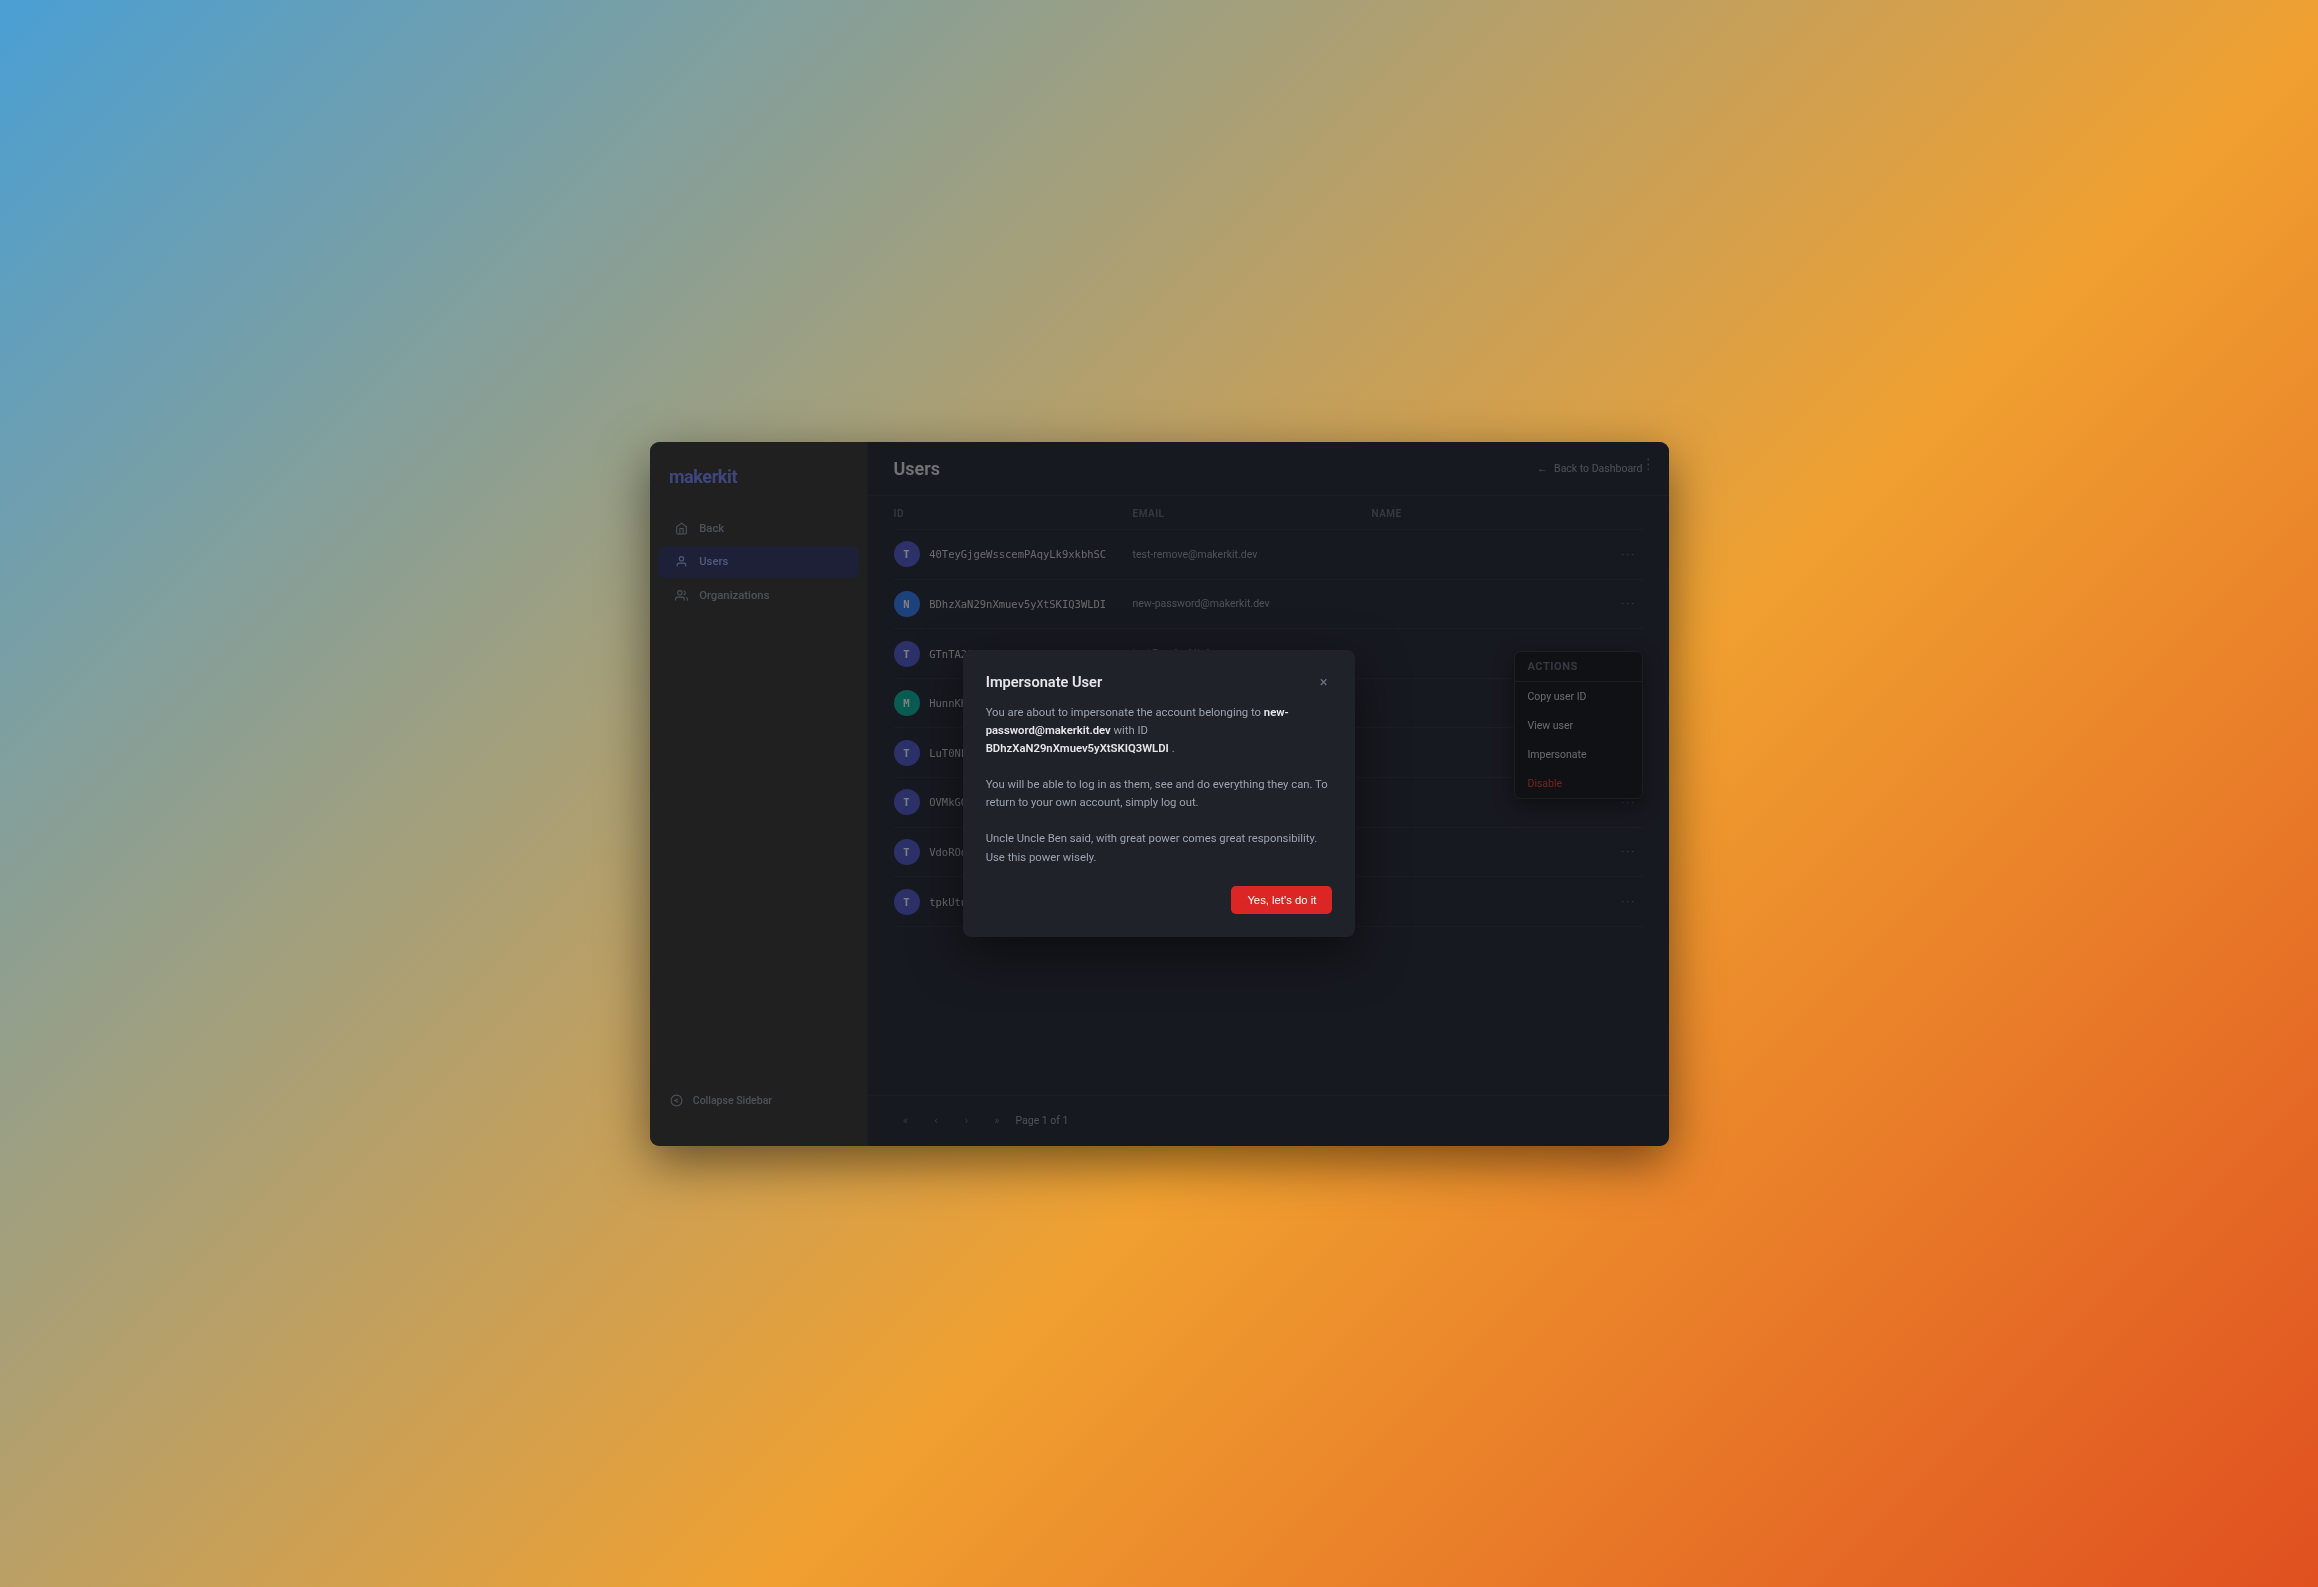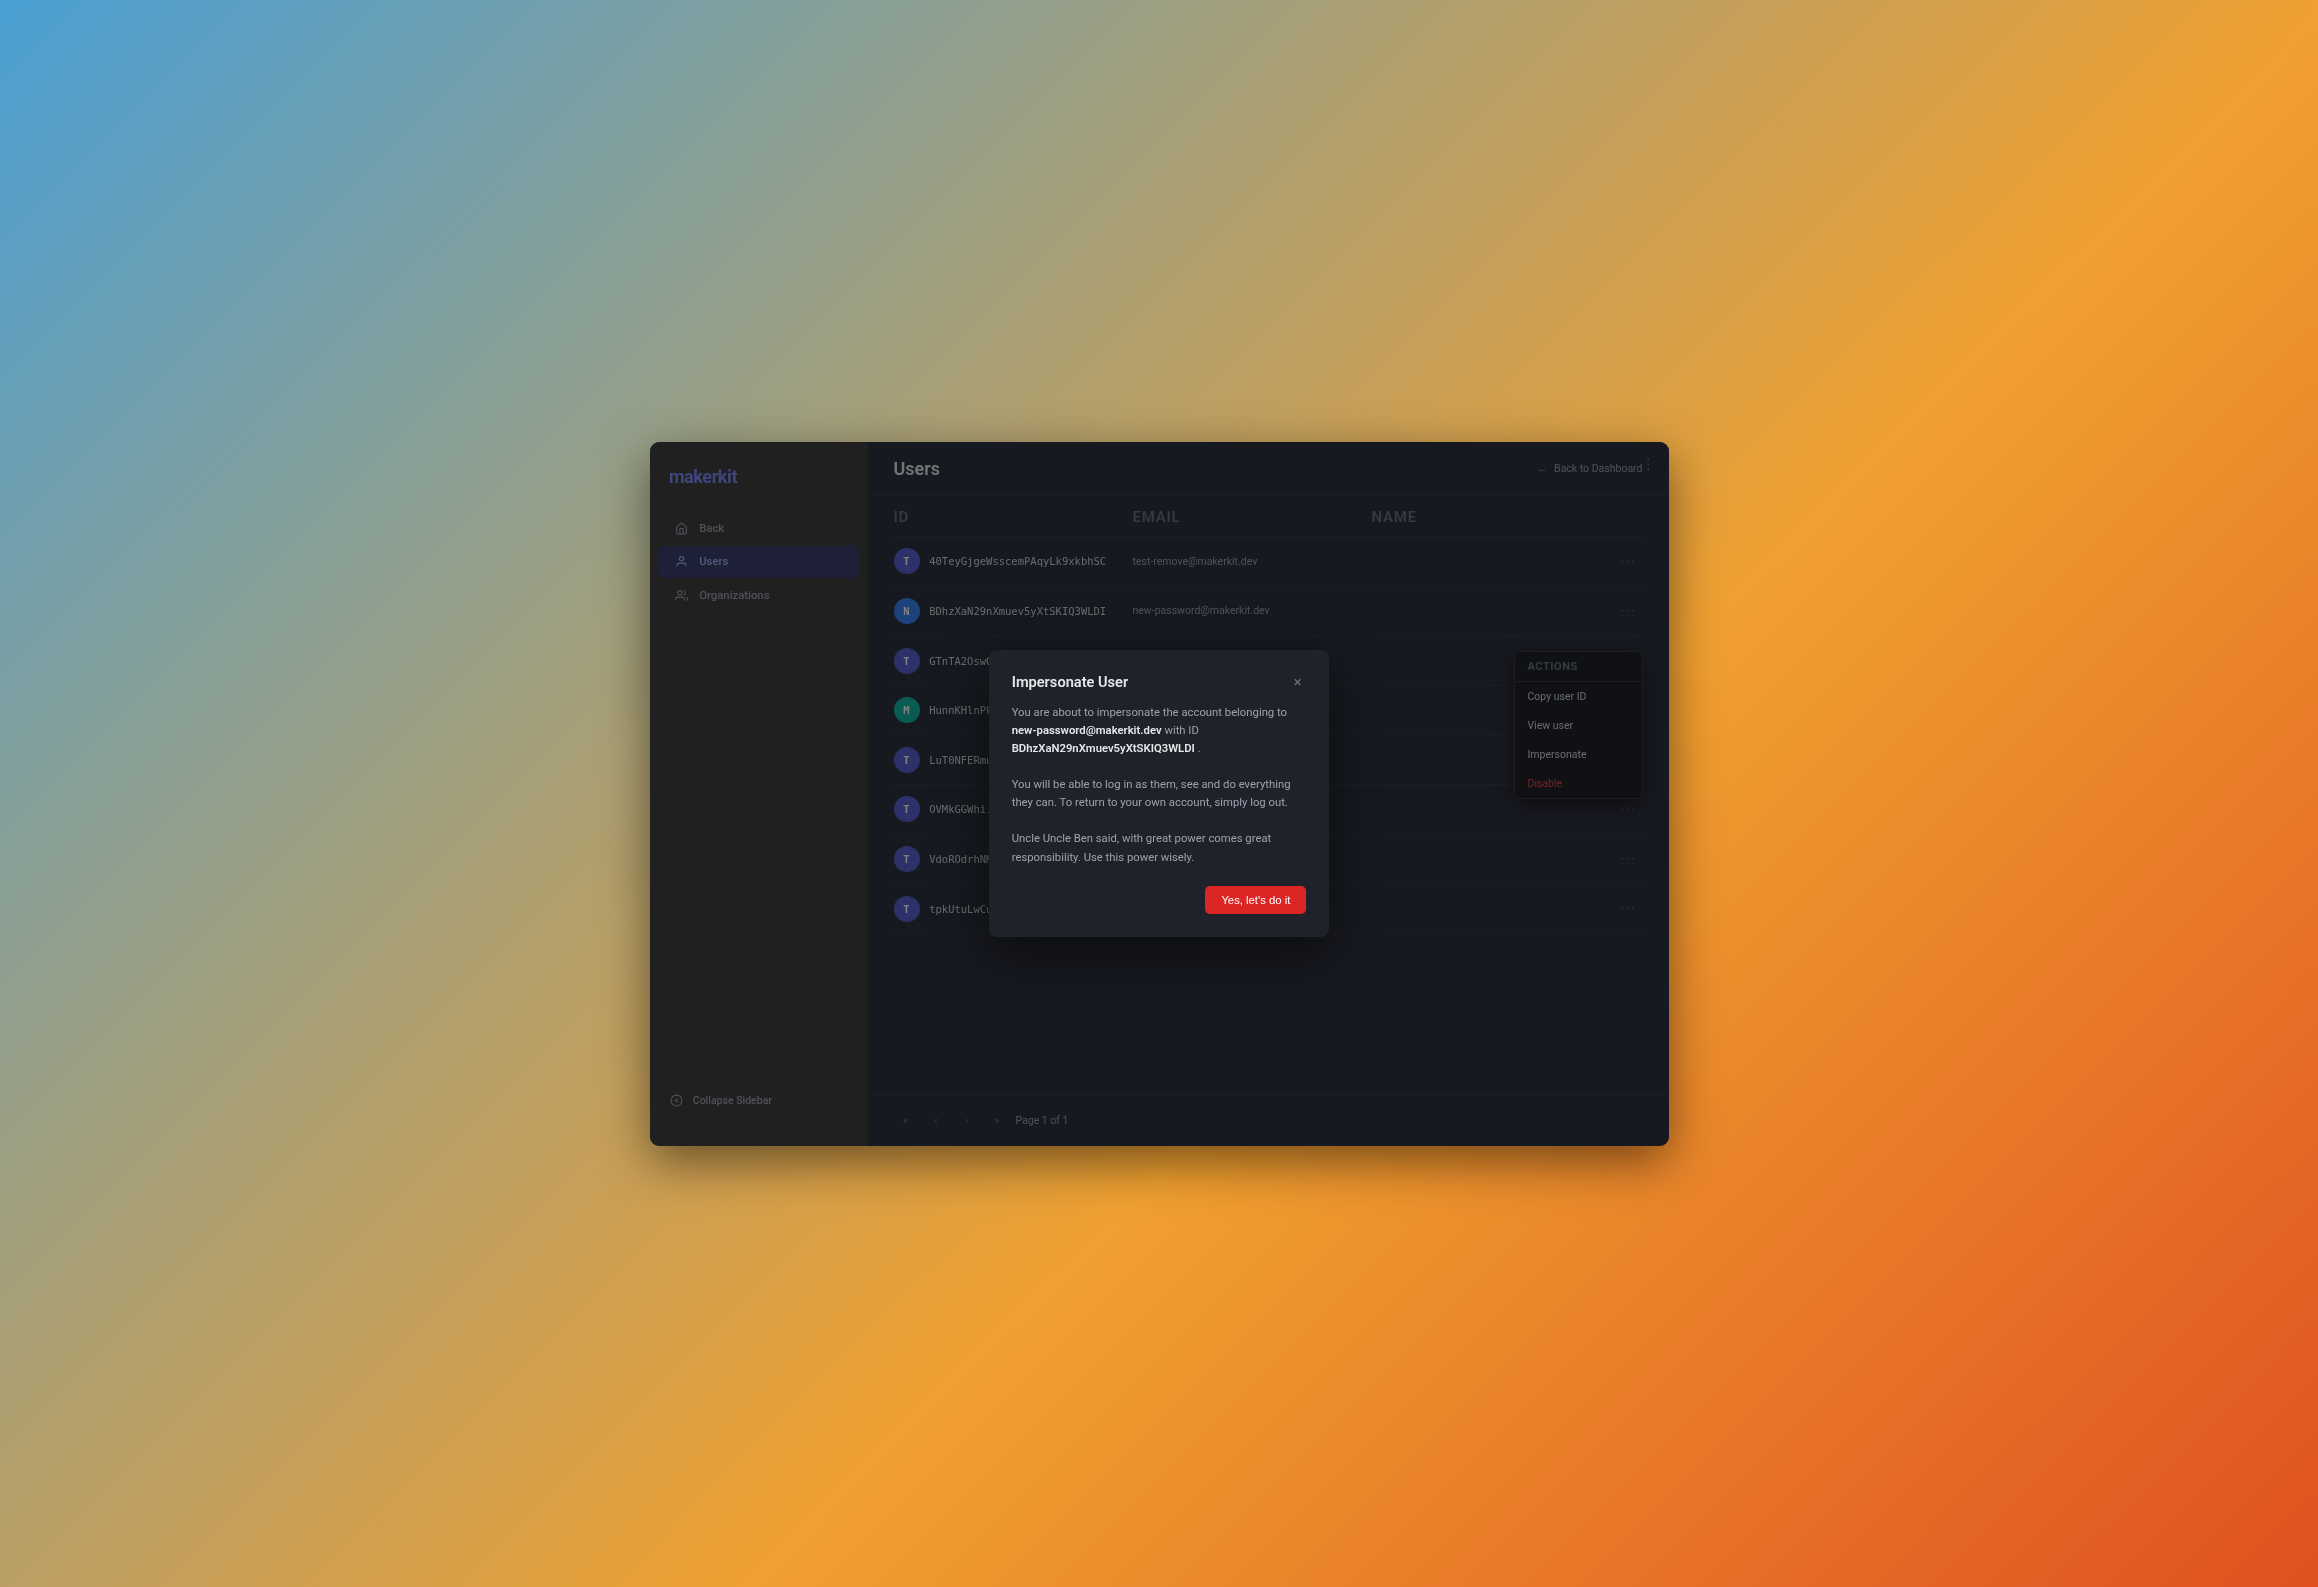--- a/index.html
+++ b/index.html
@@ -109,21 +109,21 @@
       flex: 1;
       overflow-y: auto;
       padding: 0 26px;
     }
     .table-header {
       display: grid;
       grid-template-columns: 1fr 1fr 1fr 32px;
       padding: 9.7px 0;
       border-bottom: 0.8px solid #3a3d47;
       color: #6b7280;
-      font-size: 15px;
+      font-size: 10px;
       font-weight: 600;
       text-transform: uppercase;
       letter-spacing: 0.05em;
       margin-top: 3.2px;
     }
     .table-row {
       display: grid;
       grid-template-columns: 1fr 1fr 1fr 32px;
       padding: 11.3px 0;
       border-bottom: 0.8px solid #3a3d47;
@@ -234,21 +234,21 @@
       background: rgba(0,0,0,0.5);
       display: flex;
       align-items: center;
       justify-content: center;
       z-index: 200;
     }
     .modal {
       background: #1f2229;
       border-radius: 8px;
       padding: 22.7px;
-      width: 340px;
+      width: 392px;
       max-width: 90%;
       box-shadow: 0 16px 49px rgba(0,0,0,0.5);
       position: relative;
     }
     .modal-header {
       display: flex;
       align-items: center;
       justify-content: space-between;
       margin-bottom: 13px;
     }

